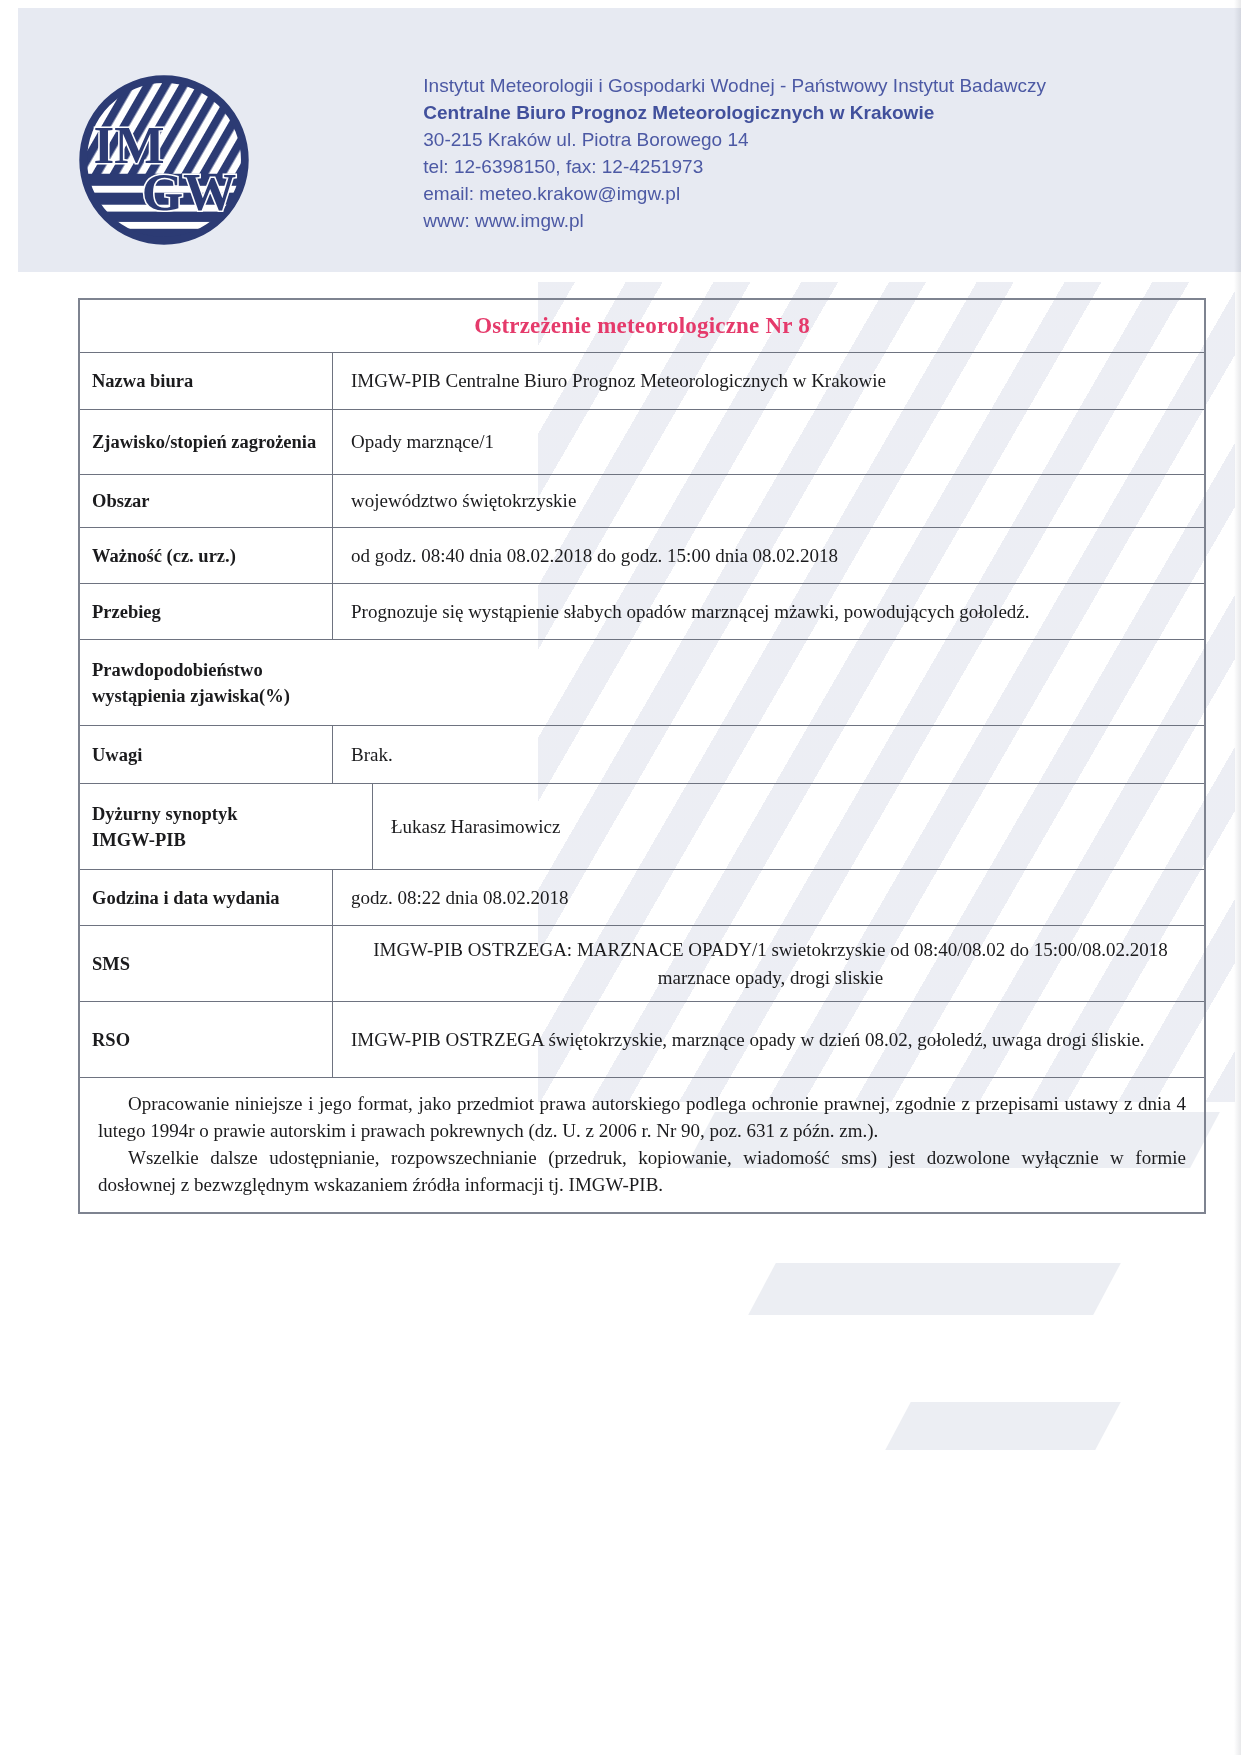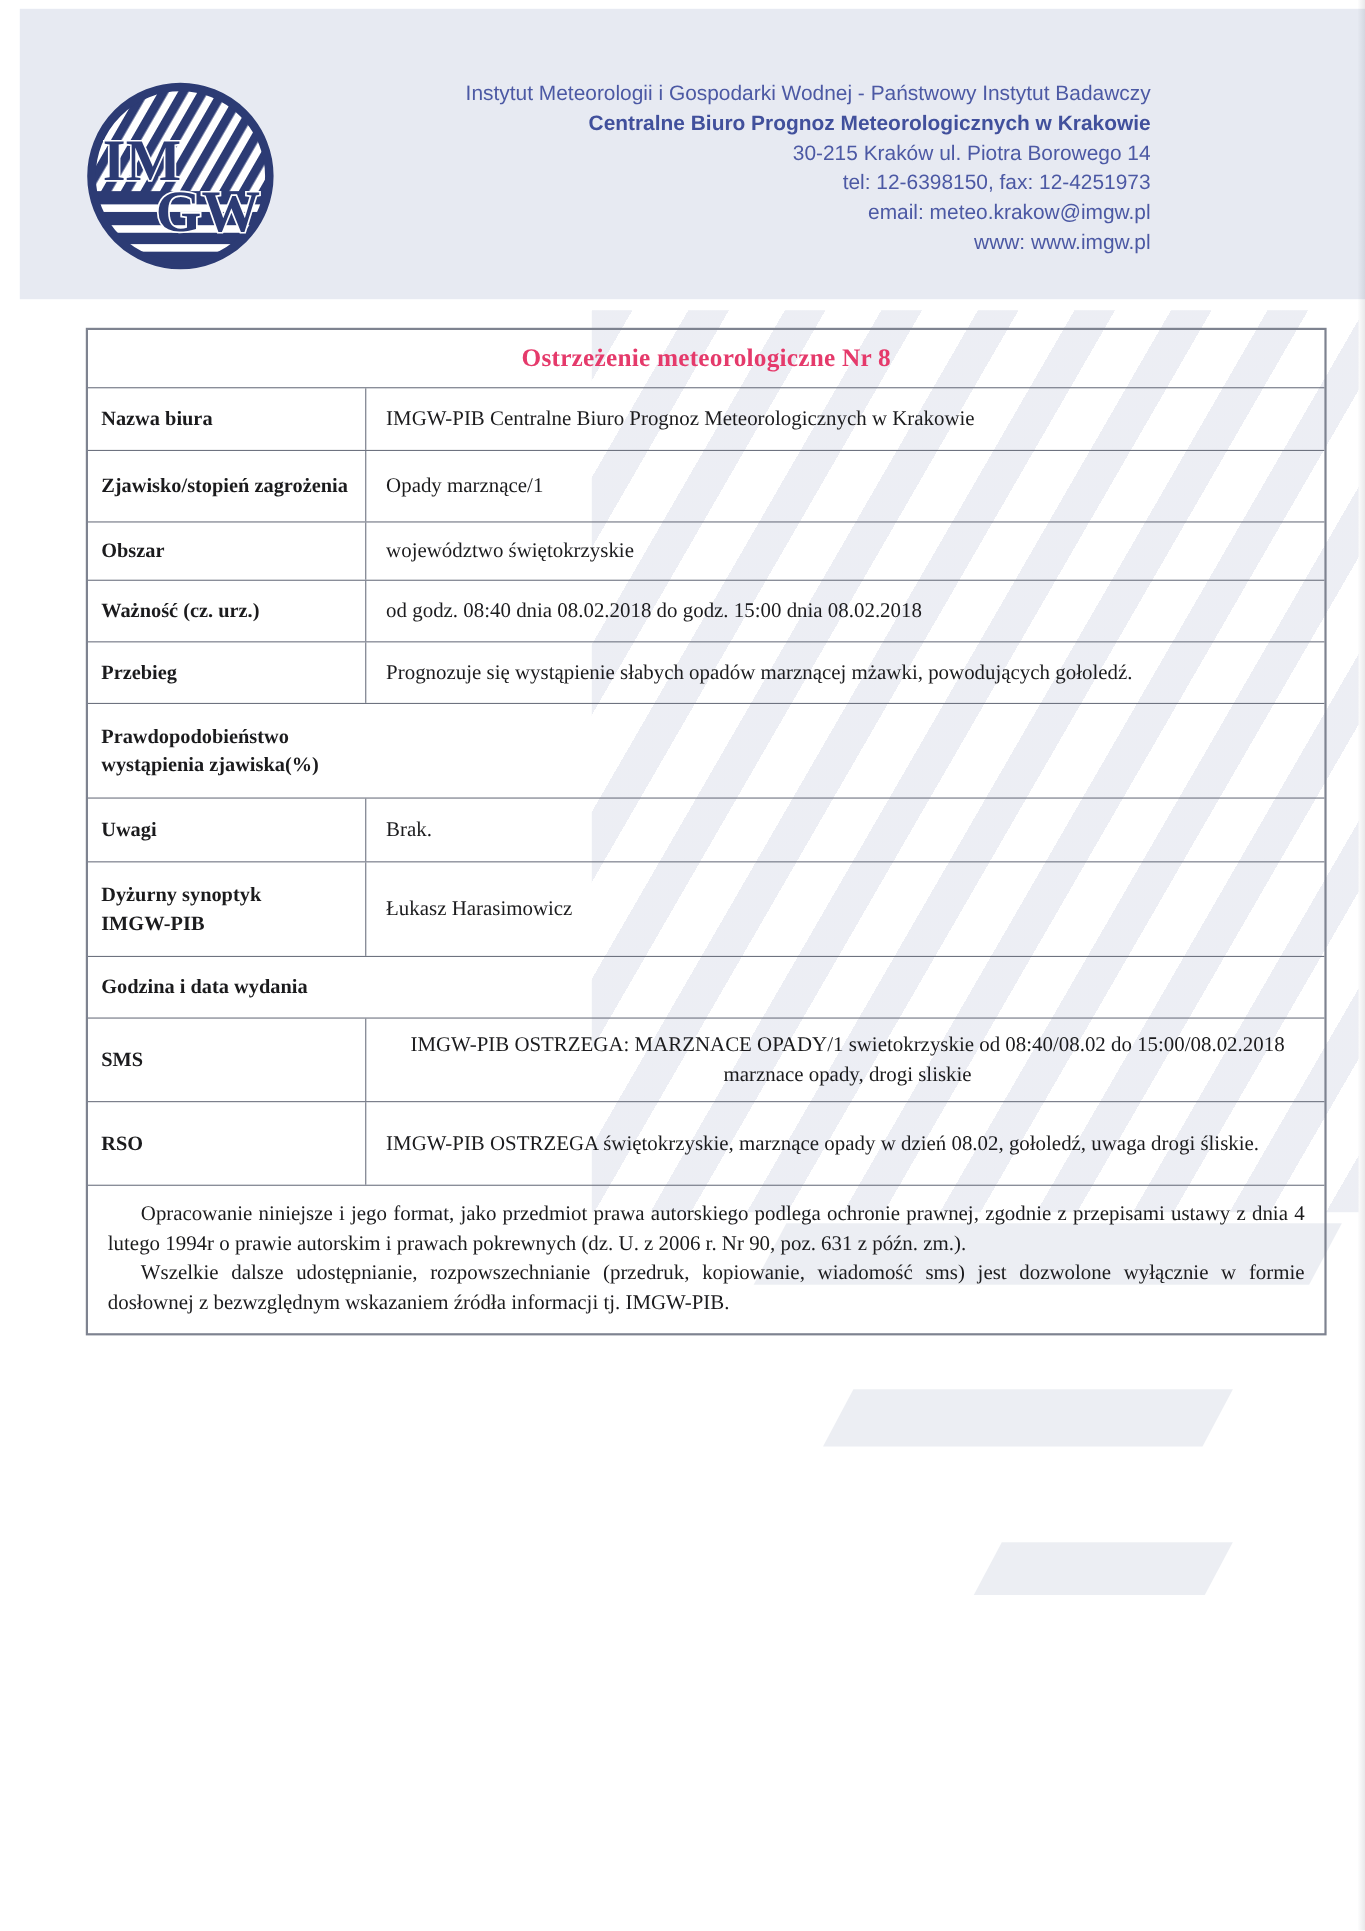--- a/index.html
+++ b/index.html
@@ -34,21 +34,21 @@
 
   .edge-shadow{
     position:absolute;top:0;right:0;width:7px;height:1755px;
     background:linear-gradient(to right, rgba(0,0,0,0), rgba(90,95,110,0.14));
   }
 
   
   .logo{position:absolute;left:78px;top:74px;}
   .lh-text{
     position:absolute;top:72px;right:195px;
-    text-align:right;
+    text-align:left;
     font-family:"Liberation Sans","DejaVu Sans",sans-serif;
     font-size:19px;line-height:27px;
     color:#4c59a4;
     white-space:nowrap;
   }
   .lh-bold{font-weight:bold;color:#41509c;}
 
   
   .warning-table{
     position:absolute;left:78px;top:298px;width:1128px;
@@ -78,21 +78,21 @@
     padding:8px 14px 8px 18px;
     font-size:19px;line-height:28px;text-align:center;
   }
   #rows .t-row:nth-child(1){min-height:56px;}
   #rows .t-row:nth-child(2){min-height:64px;}
   #rows .t-row:nth-child(3){min-height:52px;}
   #rows .t-row:nth-child(4){min-height:55px;}
   #rows .t-row:nth-child(5){min-height:55px;}
   #rows .t-row:nth-child(6){min-height:85px;}
   #rows .t-row:nth-child(7){min-height:57px;}
-  #rows .t-row:nth-child(8){min-height:85px;}
+  #rows .t-row:nth-child(8){min-height:85px;gap:40px;}
   #rows .t-row:nth-child(9){min-height:55px;}
   #rows .t-row:nth-child(10){min-height:75px;}
   #rows .t-row:nth-child(11){min-height:75px;}
 
   .footer-cell{
     border-top:1.5px solid #6e7380;
     padding:12px 18px 14px 18px;
     font-size:19px;line-height:27px;
     text-align:justify;
   }
@@ -183,20 +183,21 @@
   </div>
 
   <div class="t-row">
     <div class="t-label">Dyżurny synoptyk
 IMGW-PIB</div>
     <div class="t-value">Łukasz Harasimowicz</div>
   </div>
 
   <div class="t-row">
     <div class="t-label">Godzina i data wydania</div>
+    <div class="t-value">godz. 08:22 dnia 08.02.2018</div>
   </div>
 
   <div class="t-row">
     <div class="t-label">SMS</div>
     <div class="t-value">IMGW-PIB OSTRZEGA: MARZNACE OPADY/1 swietokrzyskie od 08:40/08.02 do 15:00/08.02.2018 marznace opady, drogi sliskie</div>
   </div>
 
   <div class="t-row">
     <div class="t-label">RSO</div>
     <div class="t-value">IMGW-PIB OSTRZEGA świętokrzyskie, marznące opady w dzień 08.02, gołoledź, uwaga drogi śliskie.</div>

